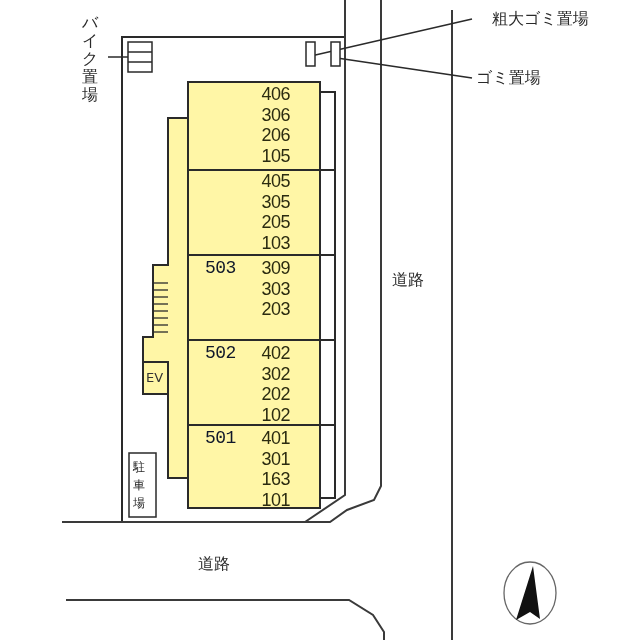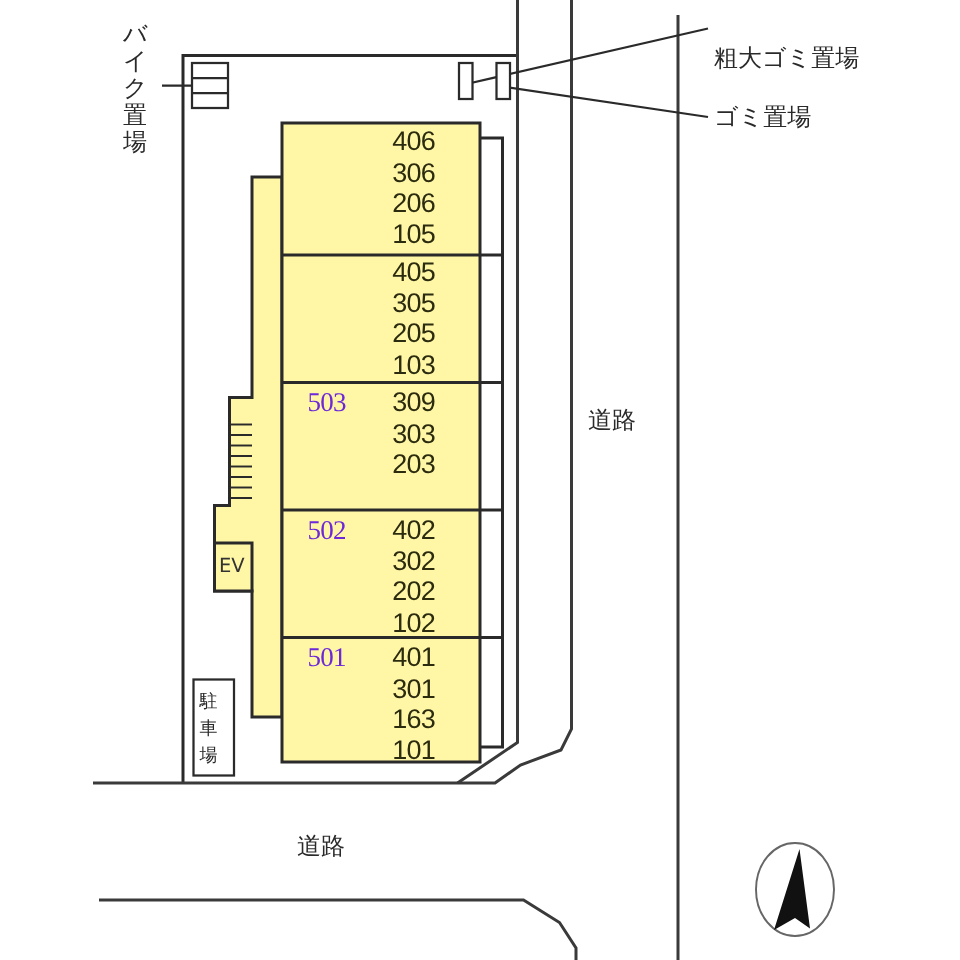--- a/index.html
+++ b/index.html
@@ -3,21 +3,21 @@
 <meta charset="utf-8">
 <style>
   html, body { margin: 0; padding: 0; background: #ffffff; }
   body { width: 640px; height: 640px; position: relative; overflow: hidden;
          font-family: "DejaVu Sans", "Liberation Sans", sans-serif; color: #222; }
   svg.map { position: absolute; left: 0; top: 0; }
   .lbl { position: absolute; font-size: 16px; color: #2a2a2a; line-height: 1; white-space: nowrap; }
   .vlbl { position: absolute; font-size: 16px; color: #2a2a2a; line-height: 18px; width: 18px; }
   .unit { position: absolute; font-family: "Liberation Sans Narrow", "Liberation Sans", sans-serif;
           font-size: 18px; color: #2b2b10; line-height: 20.5px; text-align: right; letter-spacing: -0.5px; }
-  .unit-left { position: absolute; font-family: Liberation Serif, serif; font-size: 18px; color: #6d28d9; line-height: 20px; letter-spacing: -0.5px; }
+  .unit-left { position: absolute; font-family: Liberation Mono, monospace; font-size: 18px; color: #0f172a; line-height: 20px; letter-spacing: -0.5px; }
   .ev { position: absolute; font-size: 13px; color: #333; }
 </style>
 </head>
 <body>
 
 <svg class="map" width="640" height="640" viewBox="0 0 640 640">
 
   <g stroke="#2a2a2a" stroke-width="2" fill="none">
     <polyline points="345,37 122,37 122,522"></polyline>
   </g>
@@ -86,21 +86,21 @@
     <rect x="129" y="453" width="27" height="64"></rect>
   </g>
 
   <g transform="translate(530,593)">
     <ellipse cx="0" cy="0" rx="26" ry="31" fill="none" stroke="#666" stroke-width="1.3"></ellipse>
     <polygon points="3,-27 -14,27 0,19 10,26" fill="#111"></polygon>
   </g>
 </svg>
 
 <div class="vlbl" style="left:82px; top:14px;">バイク置場</div>
-<div class="lbl" style="left:476px; top:11px;margin-top:20px;">粗大ゴミ置場</div>
+<div class="lbl" style="left:492px; top:11px;">粗大ゴミ置場</div>
 <div class="lbl" style="left:476px; top:70px;">ゴミ置場</div>
 <div class="lbl" style="left:392px; top:272px;">道路</div>
 <div class="lbl" style="left:198px; top:556px;">道路</div>
 <div class="vlbl" style="left:133px; top:458px; font-size:12px; line-height:18px;">駐車場</div>
 <div class="ev" style="left:146px; top:370px;">EV</div>
 
 <div>
   <div class="unit" style="left:250px; top:84px; width:40px;">
       <div>406</div>
       <div>306</div>

